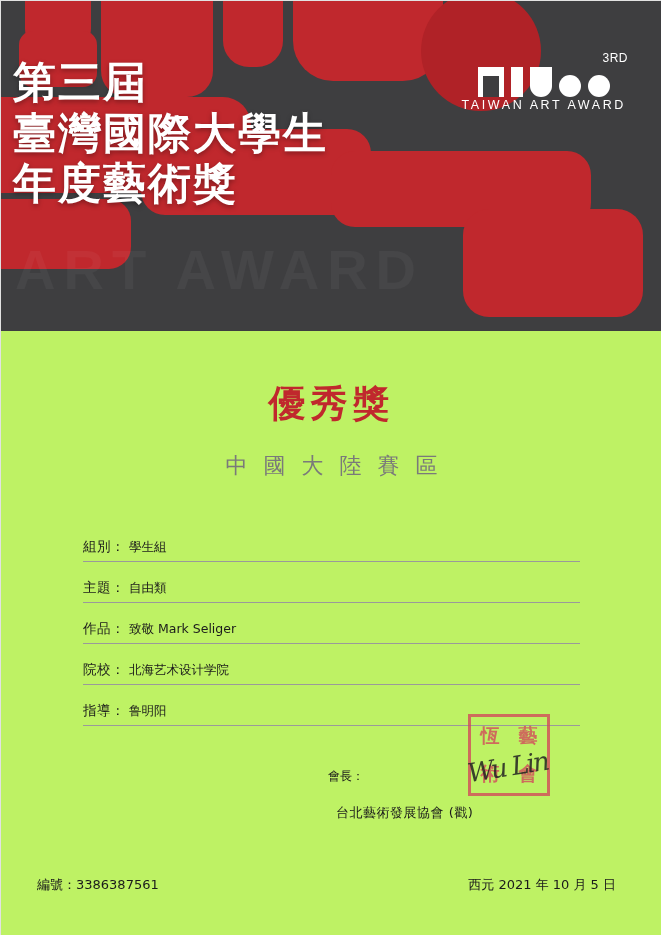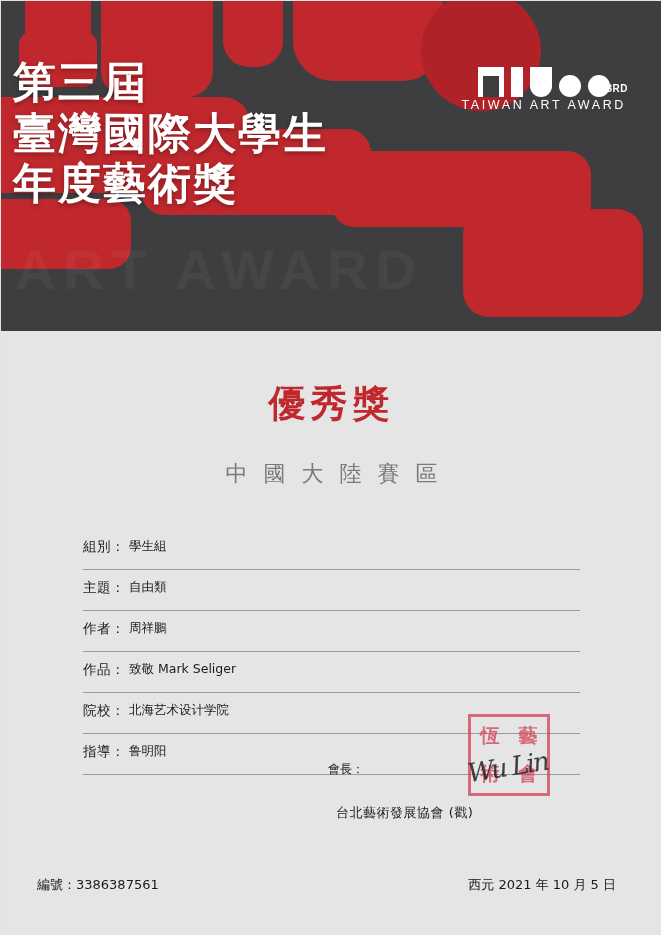--- a/index.html
+++ b/index.html
@@ -97,67 +97,66 @@
     background: #3e3e40;
   }
   .m2 { width: 12px; height: 30px; }
   .m3 { width: 22px; height: 30px; border-radius: 0 0 11px 11px; }
   .m4 { width: 22px; height: 22px; border-radius: 50%; align-self: flex-end; }
   .m5 { width: 22px; height: 22px; border-radius: 50%; align-self: flex-end; }
   .logo-sup {
     position: absolute;
     right: -2px; top: -8px;
     color: #ffffff;
-    font-size: 10px;
-    font-weight: bold;
+    font-size: 12px;
+    font-weight: normal;
     letter-spacing: 0.5px;
-    margin-top: 32px;
   }
   .logo-sub {
     margin-top: 1px;
     color: #ffffff;
     font-size: 12.5px;
     letter-spacing: 2.6px;
     font-weight: normal;
   }
 
   
   .body-area {
     position: absolute;
     top: 330px; left: 0;
     width: 661px; height: 605px;
-    background: #e5e5e5;
+    background: #bef264;
   }
 
   .award-name {
     text-align: center;
     margin-top: 48px;
     color: #c0282d;
     font-size: 37px;
     font-weight: bold;
     letter-spacing: 5px;
     font-family: "DejaVu Sans", sans-serif;
   }
 
   .region {
     text-align: center;
-    margin-top: 30px;
+    margin-top: 22px;
     color: #7a7a7a;
     font-size: 22px;
     letter-spacing: 16px;
     text-indent: 16px;
     font-family: "DejaVu Sans", sans-serif;
   }
 
   .fields {
     margin: 40px 82px 0 82px;
   }
   .field-row {
     display: flex;
-    align-items: center;
+    align-items: flex-end;
     height: 41px;
     border-bottom: 1px solid #9a9a9a;
     margin-bottom: 0;
     padding-bottom: 4px;
   }
   .field-label {
     font-size: 13.5px;
     color: #1b1b1b;
     white-space: nowrap;
     font-family: "DejaVu Sans", sans-serif;
@@ -208,21 +207,21 @@
     font-style: italic;
     font-size: 26px;
     color: #222;
     transform: rotate(-9deg);
     letter-spacing: -2px;
     opacity: 0.85;
   }
   .sign-label {
     position: absolute;
     left: 0;
-    top: 35px;
+    top: 42px;
     font-size: 12px;
     color: #1b1b1b;
     font-family: "DejaVu Sans", sans-serif;
   }
   .assoc {
     position: absolute;
     left: 8px;
     top: 78px;
     font-size: 13px;
     color: #1b1b1b;
@@ -299,24 +298,20 @@
       <div class="field-row">
         <span class="field-label">組別：</span>
         <span class="field-value">學生組</span>
       </div>
 
       <div class="field-row">
         <span class="field-label">主題：</span>
         <span class="field-value">自由類</span>
       </div>
 
-      <div class="field-row">
-        <span class="field-label">作者：</span>
-        <span class="field-value">周祥鵬</span>
-      </div>
 
       <div class="field-row">
         <span class="field-label">作品：</span>
         <span class="field-value">致敬 Mark Seliger</span>
       </div>
 
       <div class="field-row">
         <span class="field-label">院校：</span>
         <span class="field-value">北海艺术设计学院</span>
       </div>

